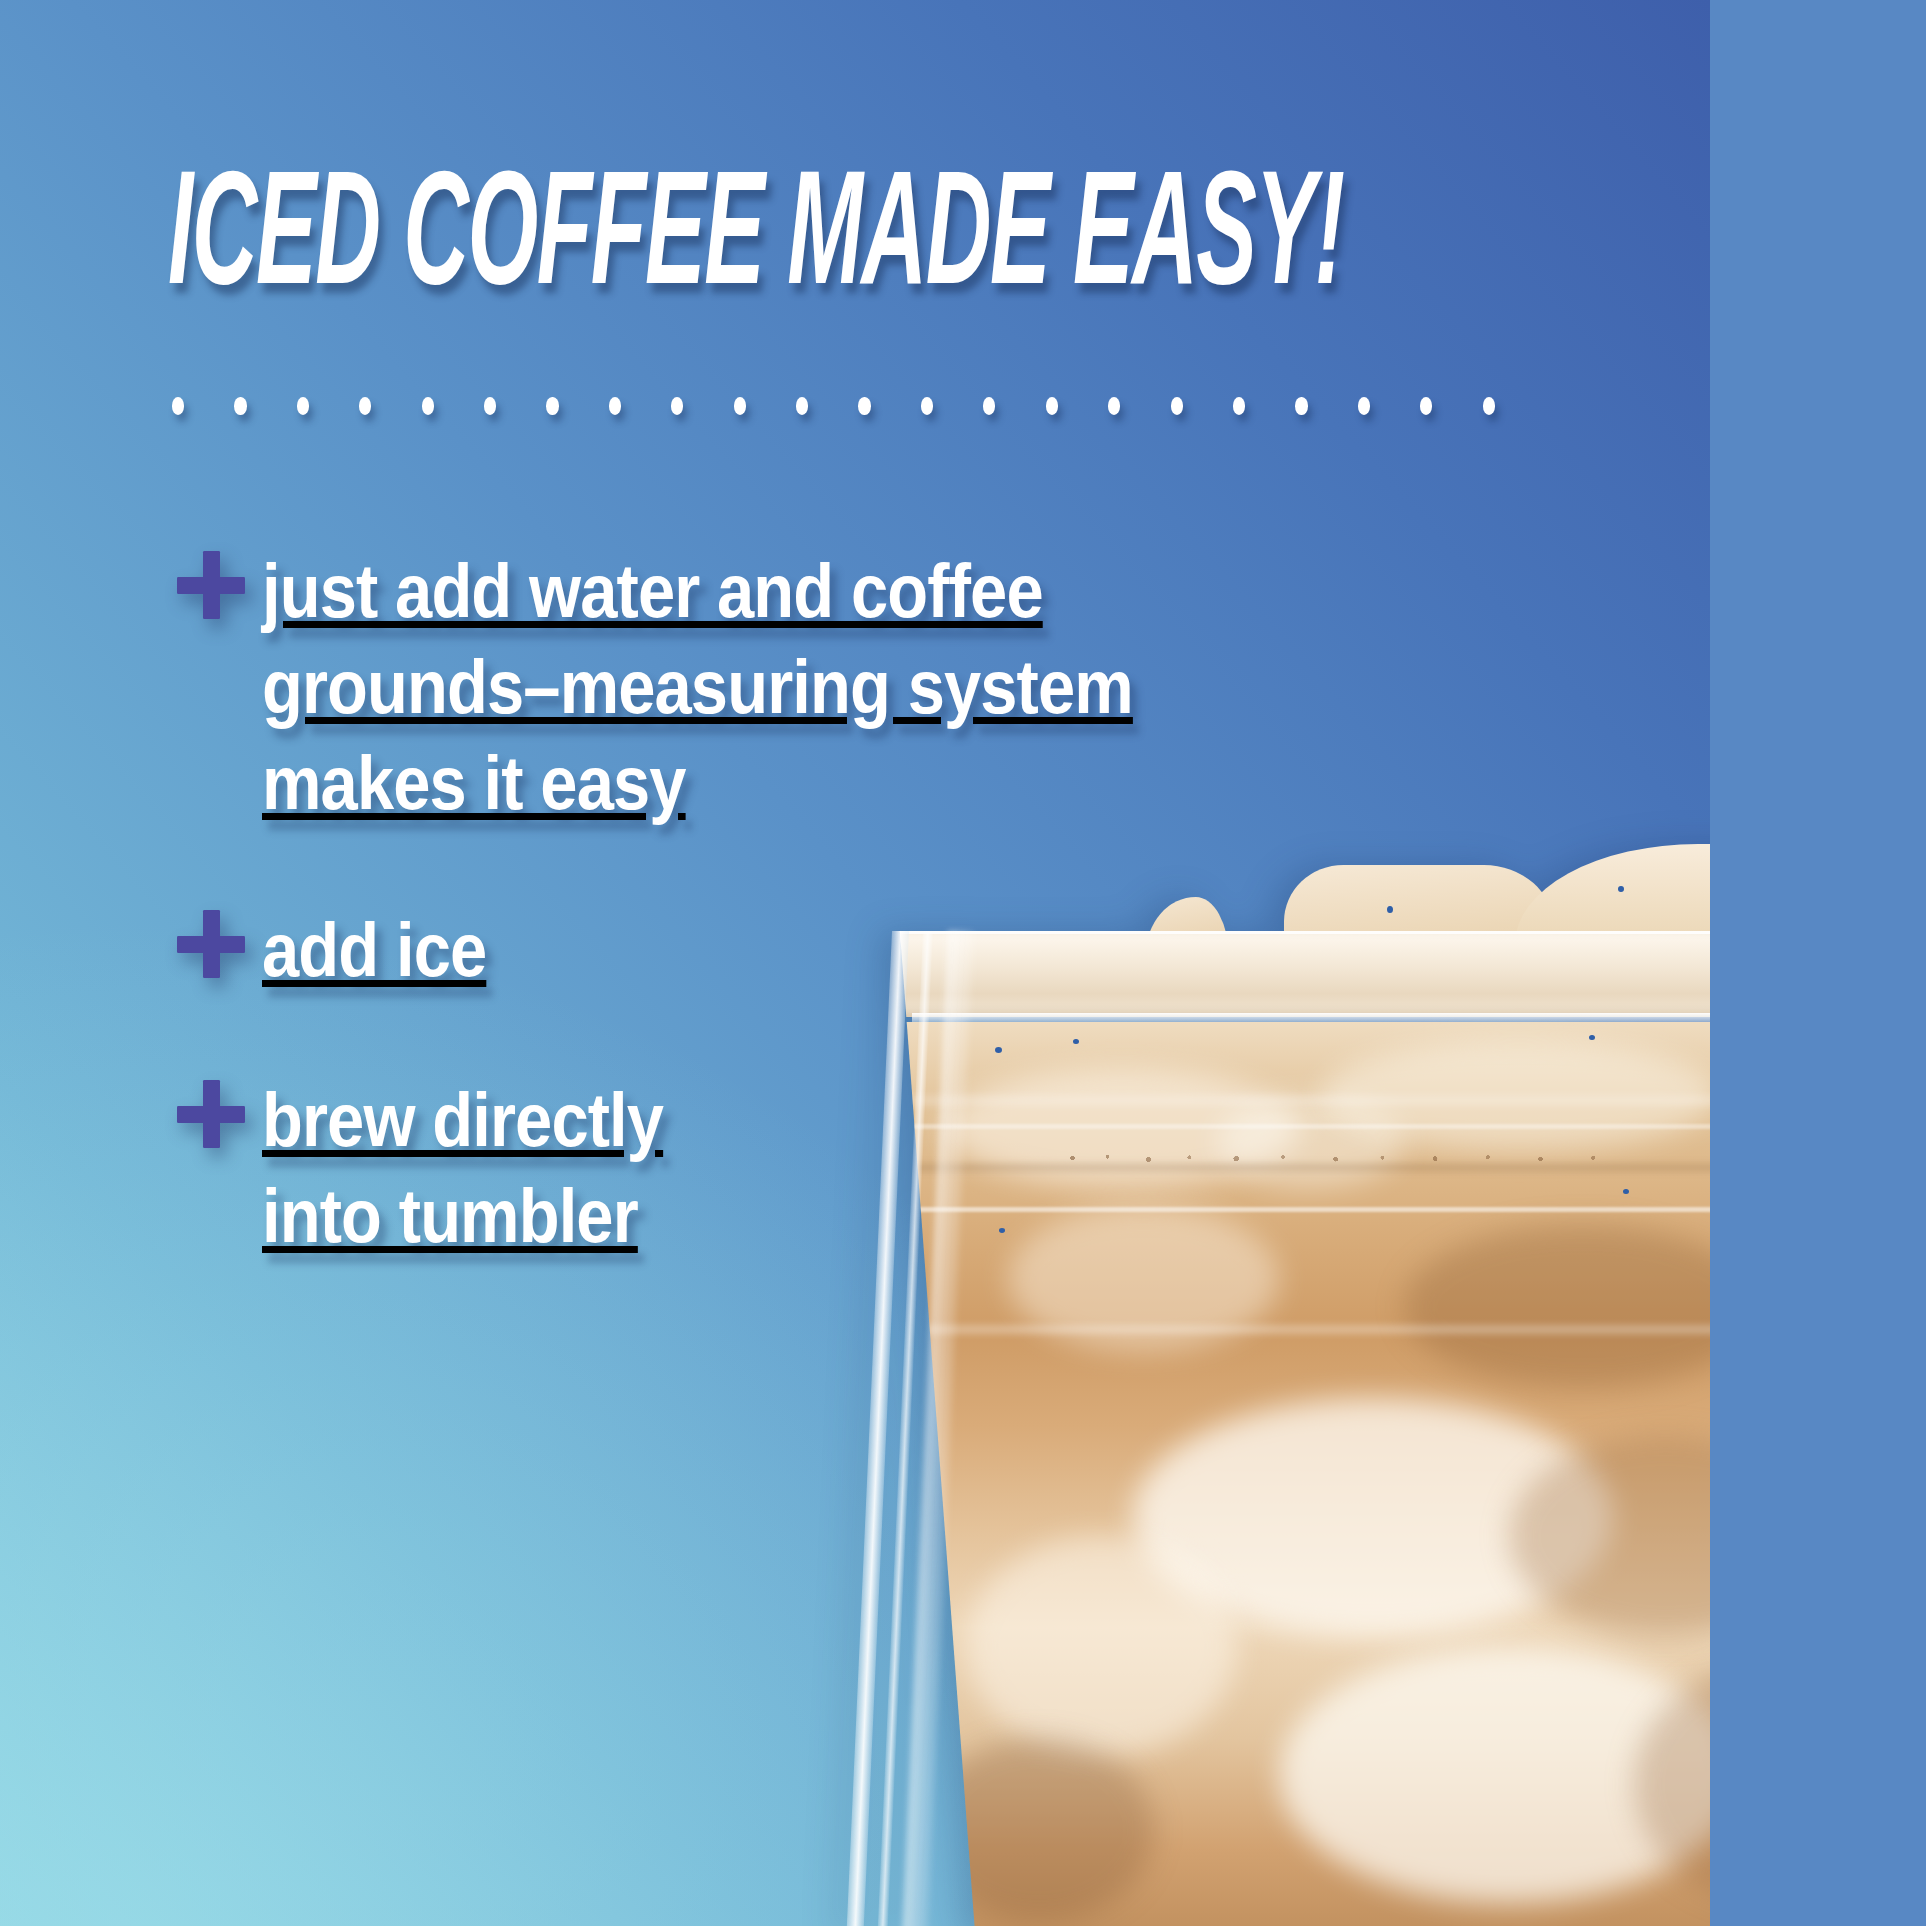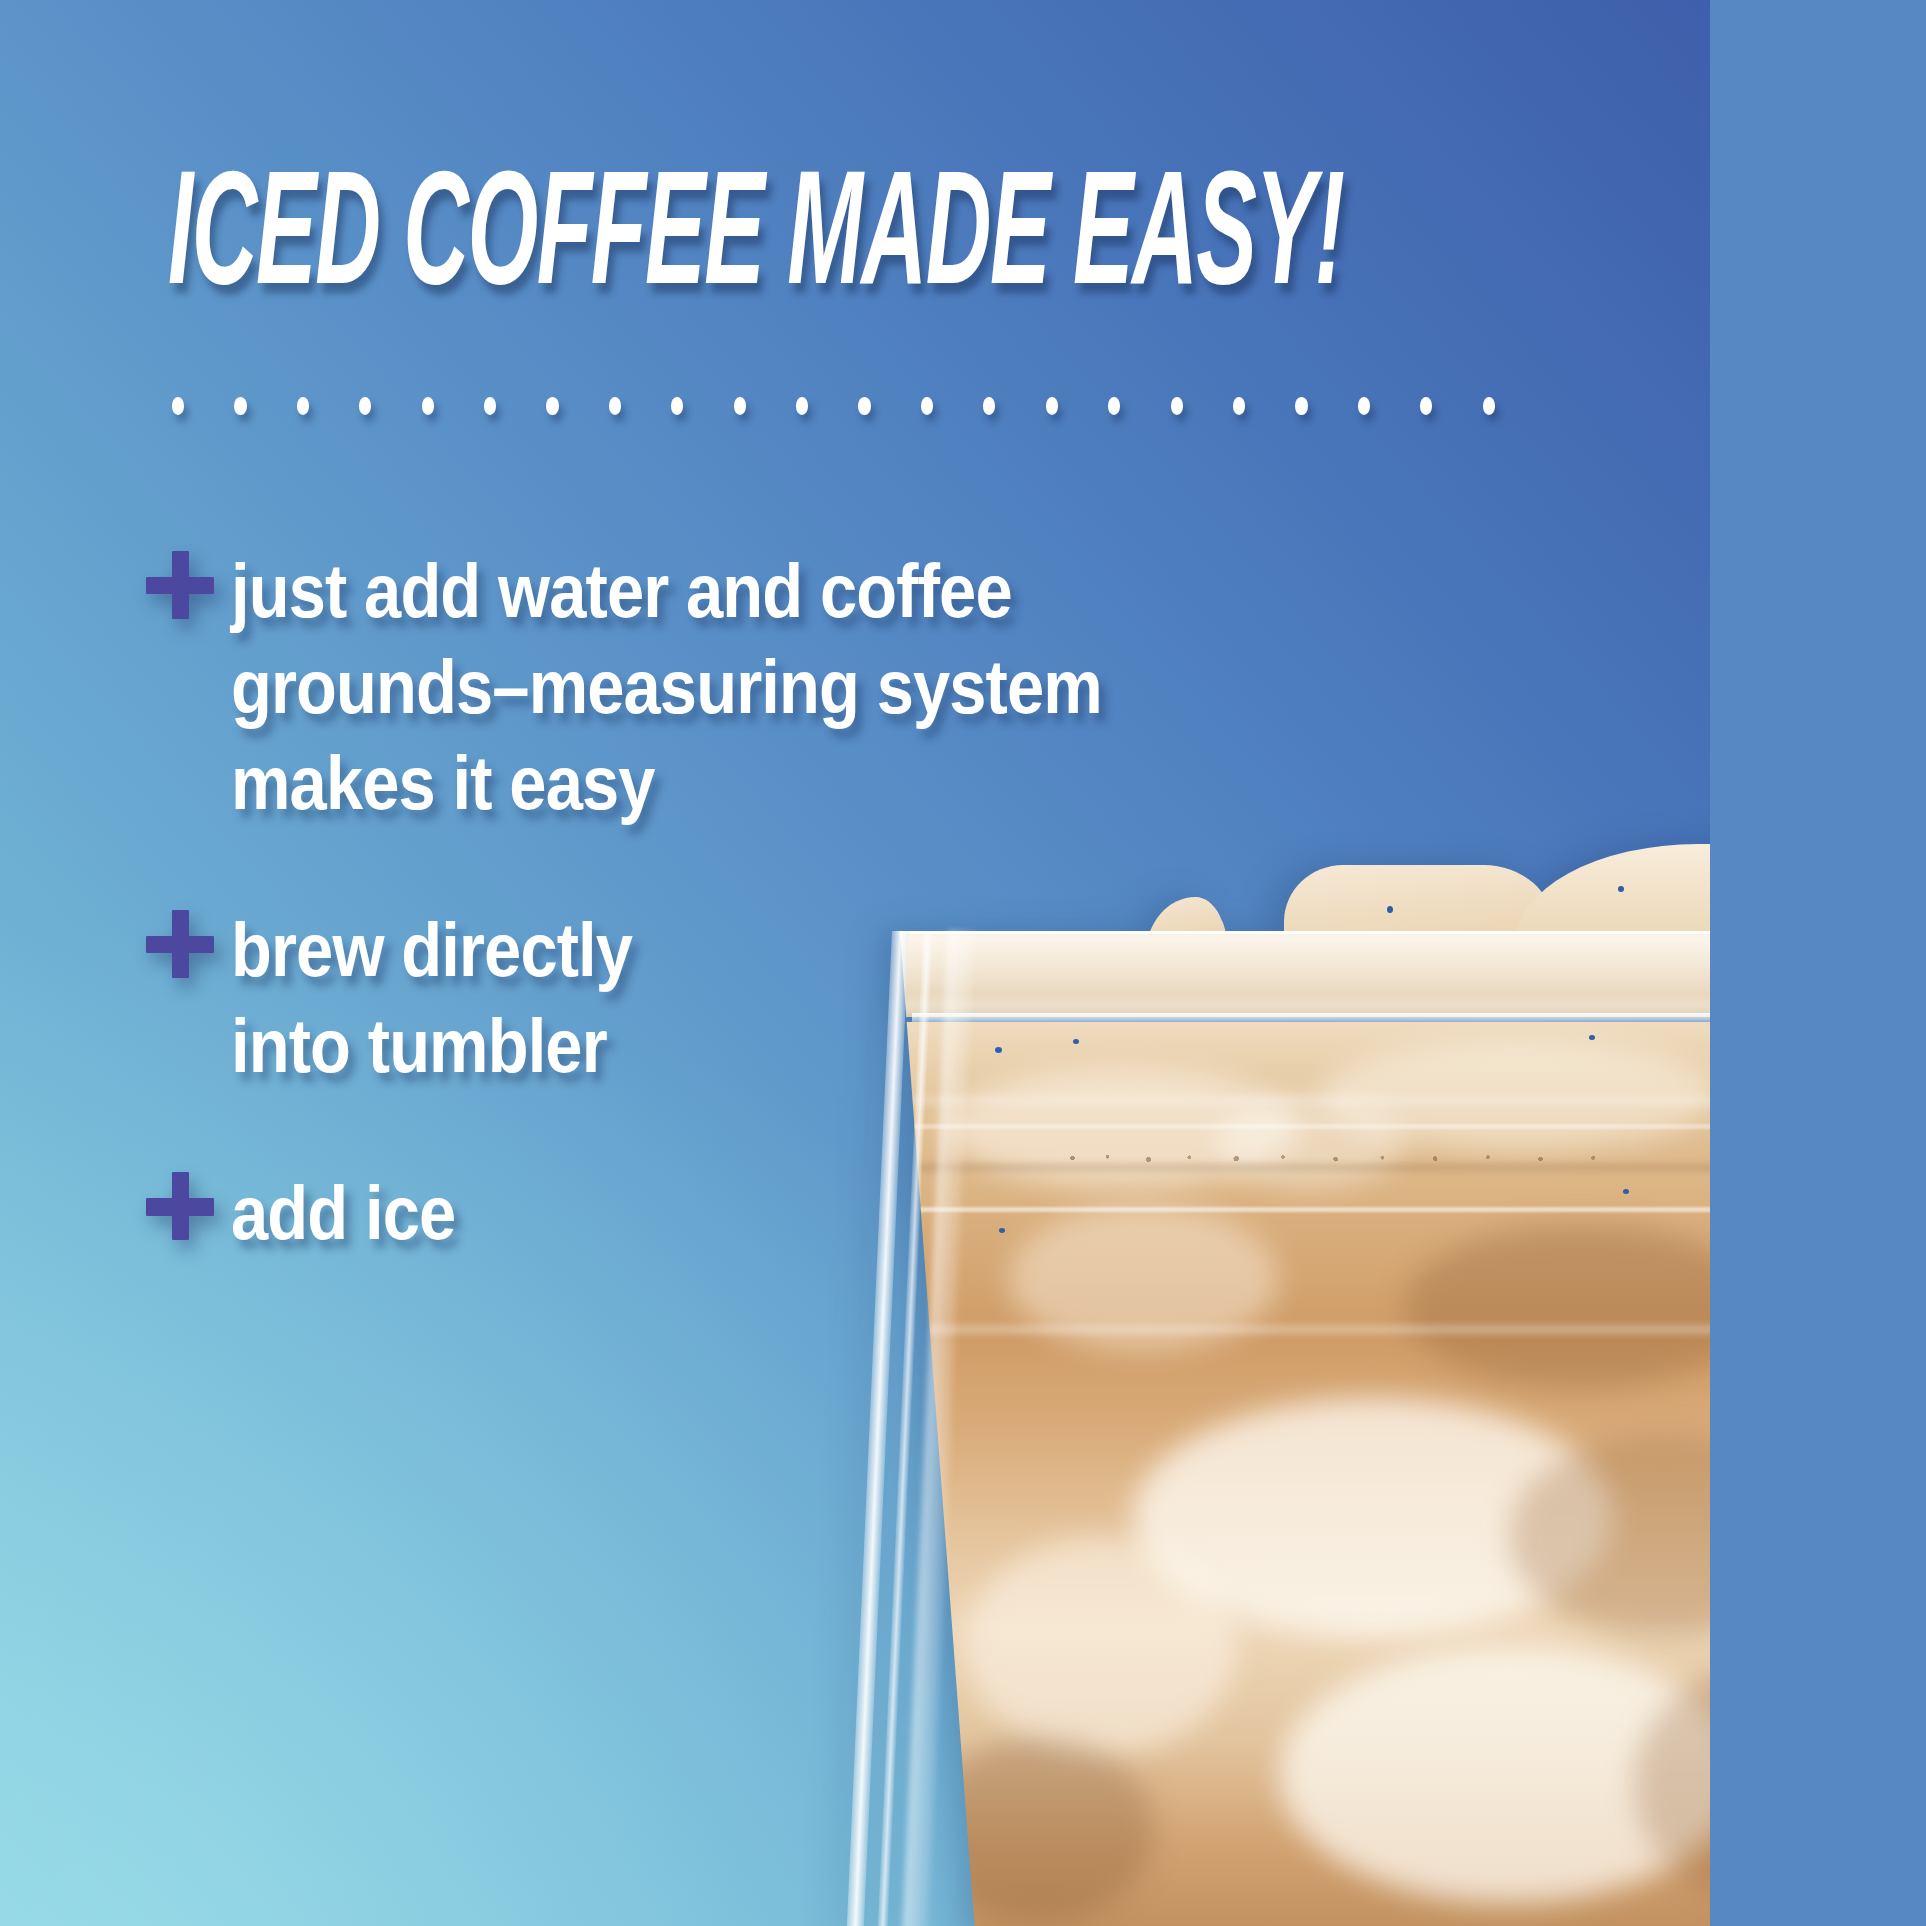--- a/index.html
+++ b/index.html
@@ -42,21 +42,21 @@
     position:absolute;left:172px;top:393px;width:1323px;height:26px;
     display:flex;justify-content:space-between;align-items:center;z-index:6;
   }
   .divider .dot{
     width:12.2px;height:17.3px;border-radius:50%;
     background:#ffffff;flex:0 0 auto;
     box-shadow:3.9px 7px 7.7px rgba(25,50,95,.40);
   }
 
   
-  .bullets{position:absolute;left:146px;top:543px;width:1323px;z-index:6;}
+  .bullets{position:absolute;left:177px;top:543px;width:1323px;z-index:6;text-decoration:underline;}
   .bullet{position:relative;display:flex;align-items:flex-start;}
   .bullet + .bullet{margin-top:0;}
 
   .plus{
     position:relative;flex:0 0 auto;
     width:68px;height:68px;margin-right:16.7px;margin-top:7.7px;
     filter:drop-shadow(6.4px 9px 8.3px rgba(25,45,90,.40));
   }
   .plus::before,.plus::after{
     content:"";position:absolute;background:#4c48a0;border-radius:1.3px;
@@ -221,29 +221,29 @@
 
   <div class="bullets">
 
     <div class="bullet b0">
       <span class="plus"></span>
       <span class="btext">just add water and coffee
 grounds–measuring system
 makes it easy</span>
     </div>
 
+    <div class="bullet b1">
+      <span class="plus"></span>
+      <span class="btext">add ice</span>
+    </div>
+
     <div class="bullet b2">
       <span class="plus"></span>
       <span class="btext">brew directly
 into tumbler</span>
-    </div>
-
-    <div class="bullet b1">
-      <span class="plus"></span>
-      <span class="btext">add ice</span>
     </div>
 
 
   </div>
 
   <div class="tumbler">
 
     <div class="ice-top">
       <div class="ice-lump ice-a"></div>
       <div class="ice-lump ice-b"></div>

